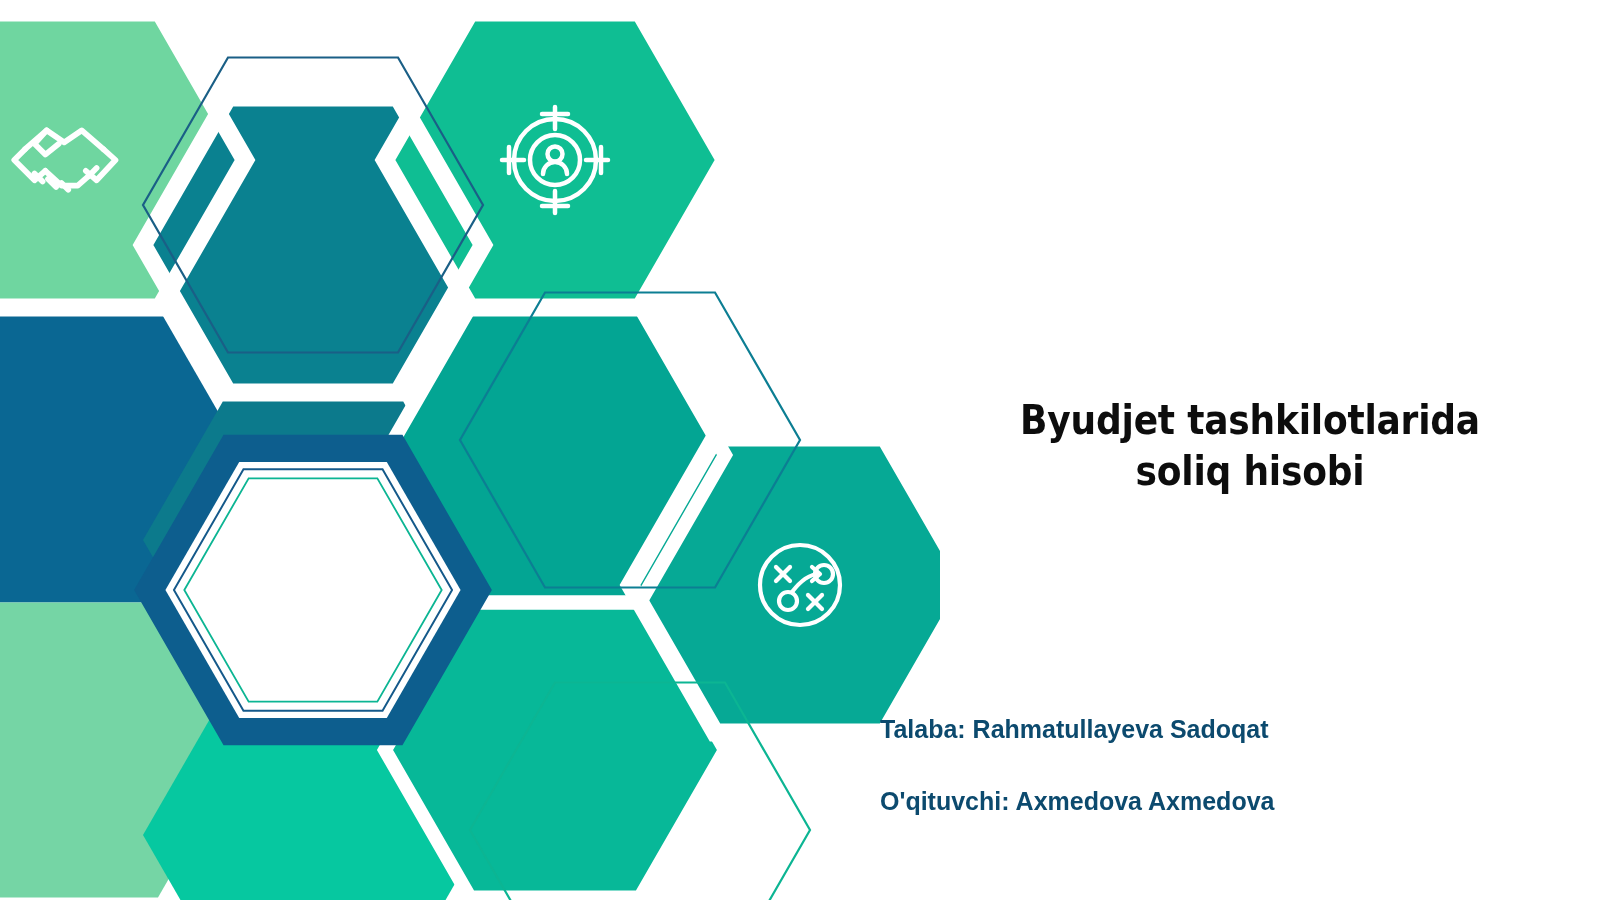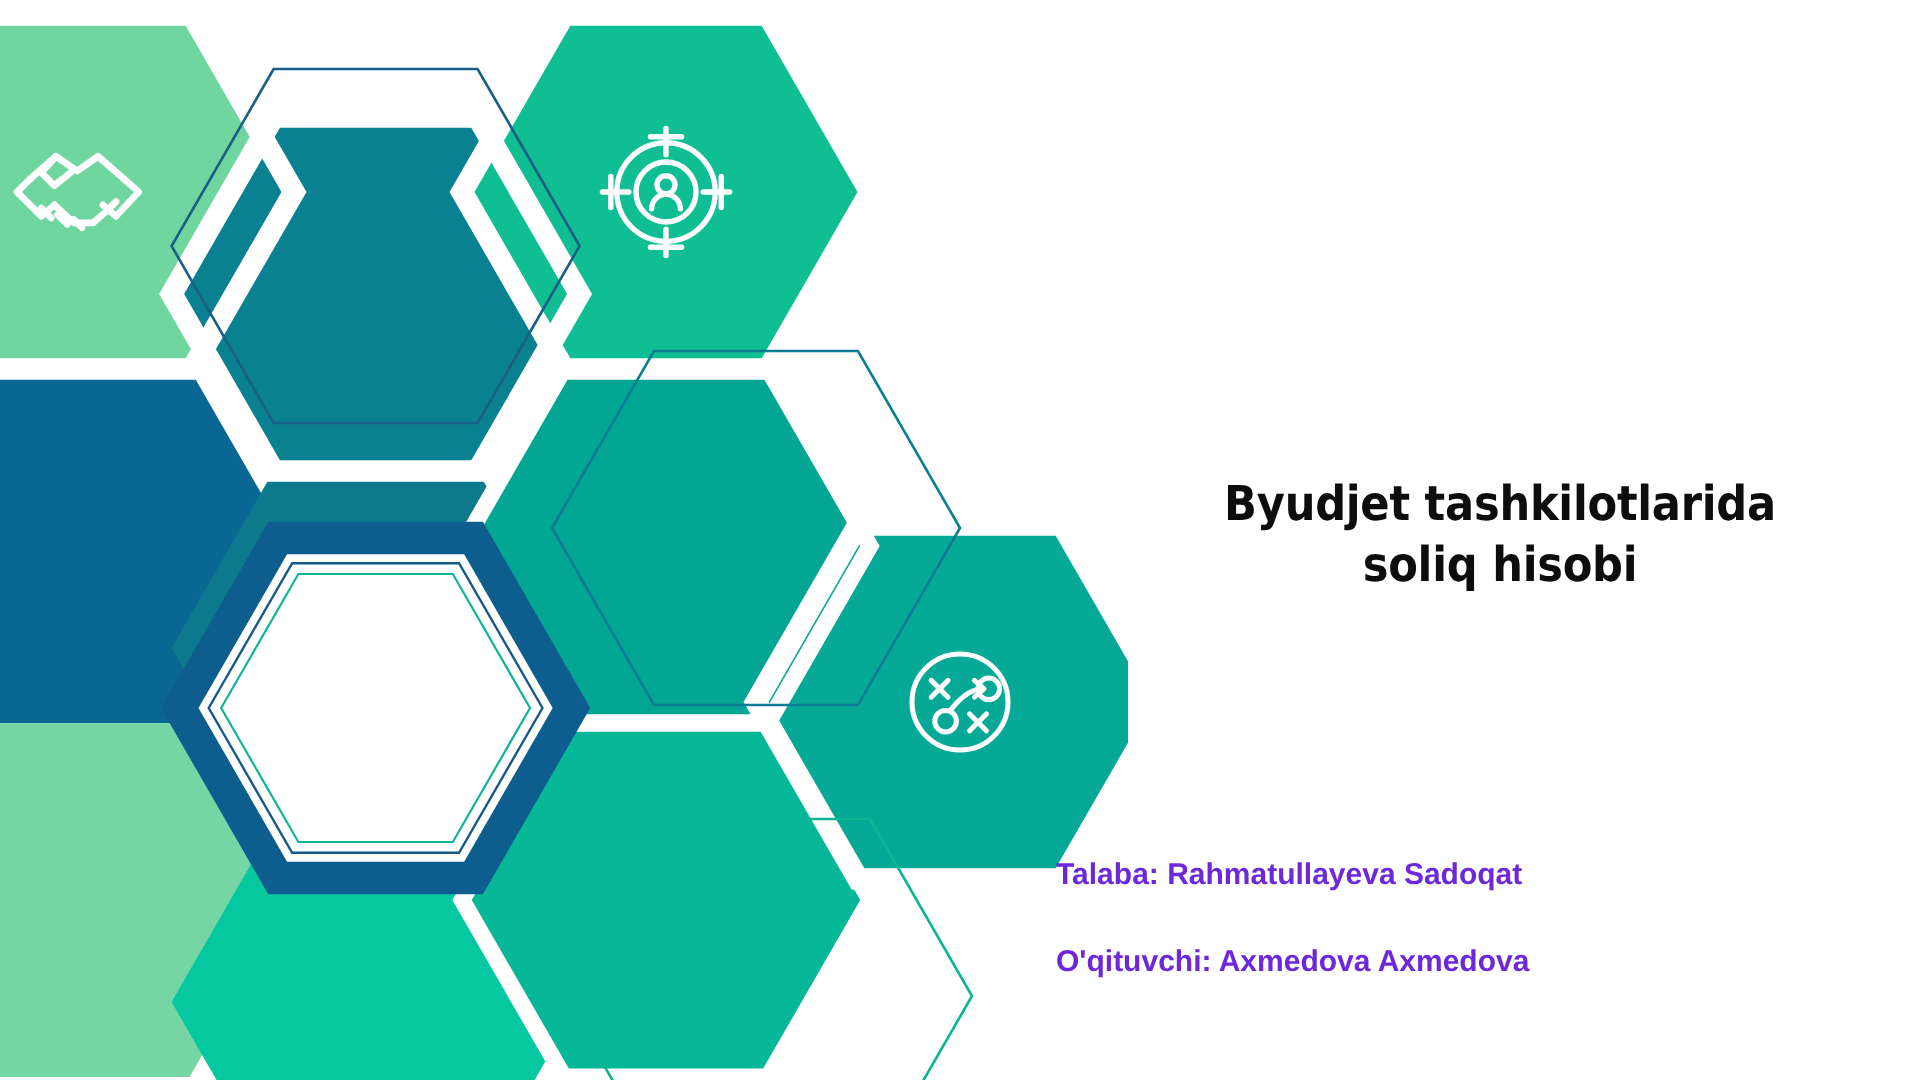--- a/index.html
+++ b/index.html
@@ -54,21 +54,21 @@
   #credits-block {
     position: absolute;
     left: 0px;
     top: 715px;
     width: 700px;
   }
   .credit-line {
     font-family: "Liberation Sans", sans-serif;
     font-weight: bold;
     font-size: 25px;
-    color: #6d28d9;
+    color: #0c4a6e;
     margin: 0 0 43px 0;
     white-space: nowrap;
   }
 </style>
 </head>
 <body>
 
 <div id="slide">
 
   <svg id="hex-art" viewBox="0 0 940 900" preserveAspectRatio="none" xmlns="http://www.w3.org/2000/svg">

